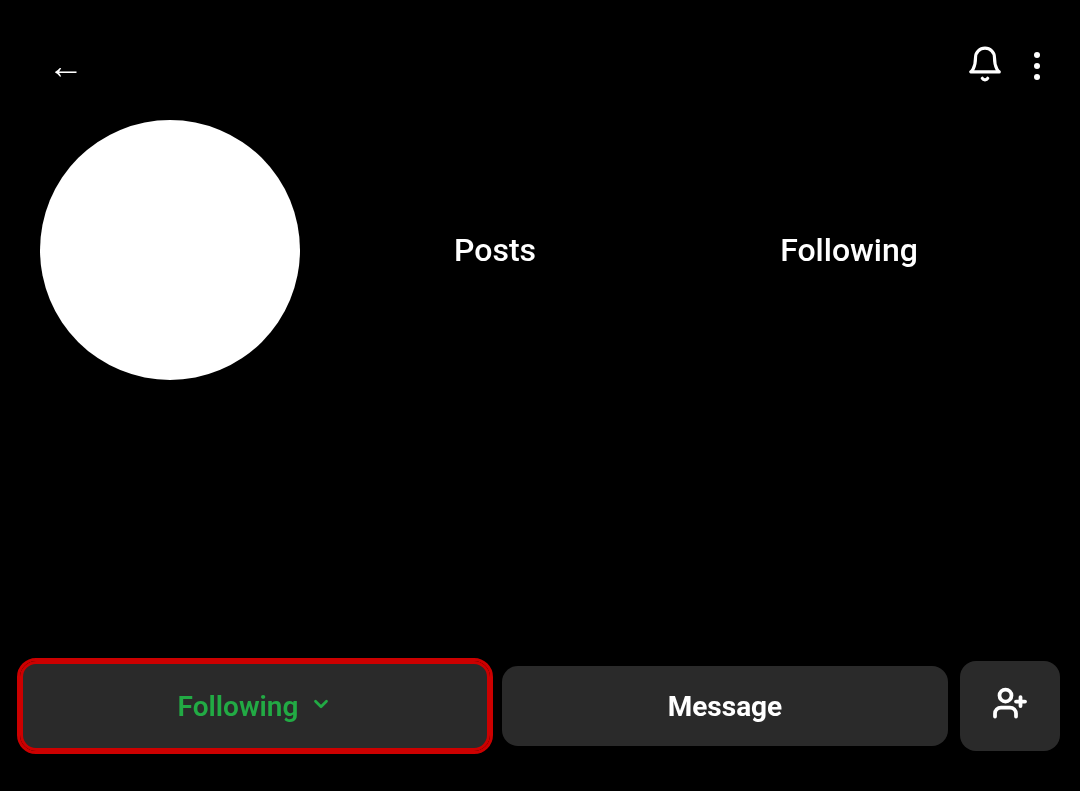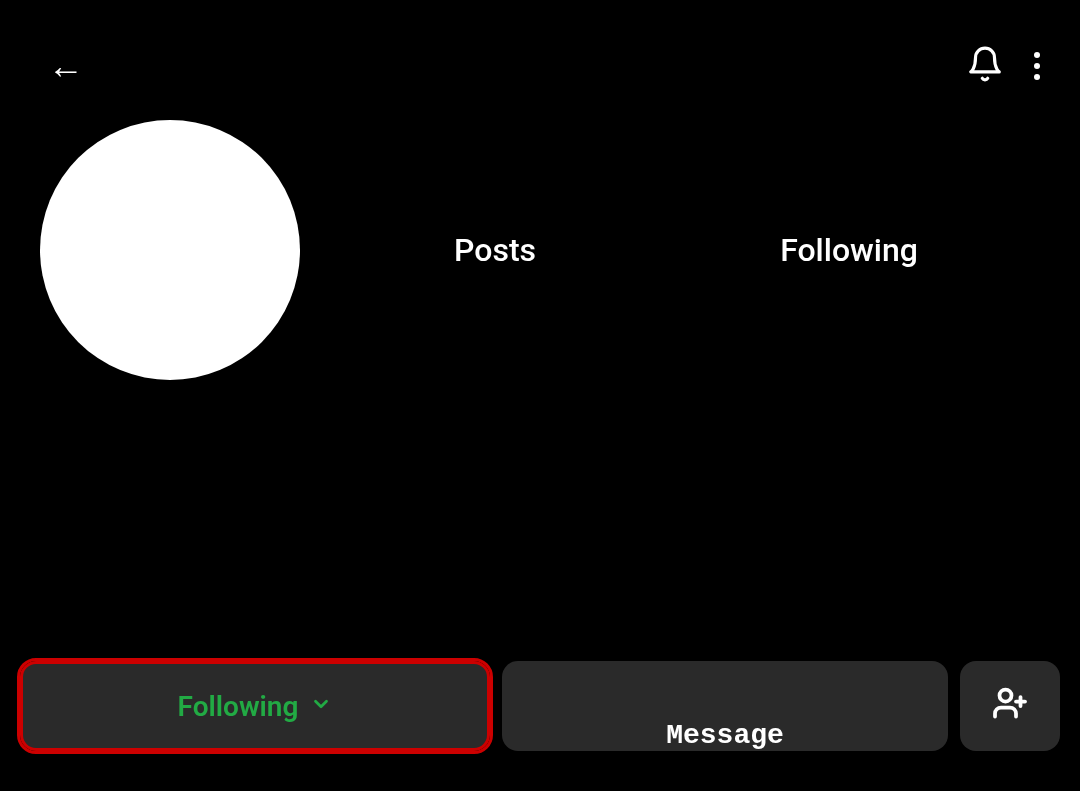--- a/index.html
+++ b/index.html
@@ -142,29 +142,28 @@
       color: #22aa44;
     }
 
     .chevron-down {
       color: #22aa44;
       font-size: 22px;
     }
 
     .message-btn {
       flex: 1;
-      height: 90px;
+      height: 80px;
       background-color: #2a2a2a;
       border: none;
       border-radius: 16px;
       display: flex;
-      align-items: flex-end;
-      justify-content: center;
-      cursor: pointer;
-      font-family: Liberation Mono, monospace;
+      align-items: center;
+      justify-content: center;
+      cursor: pointer;
     }
 
     .message-btn-text {
       font-size: 28px;
       font-weight: 700;
       color: #ffffff;
     }
 
     .add-friend-btn {
       flex: 0 0 100px;

